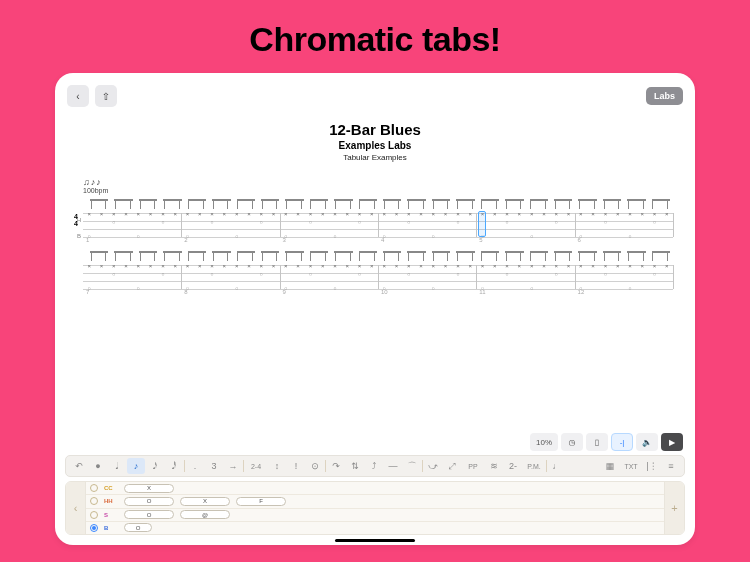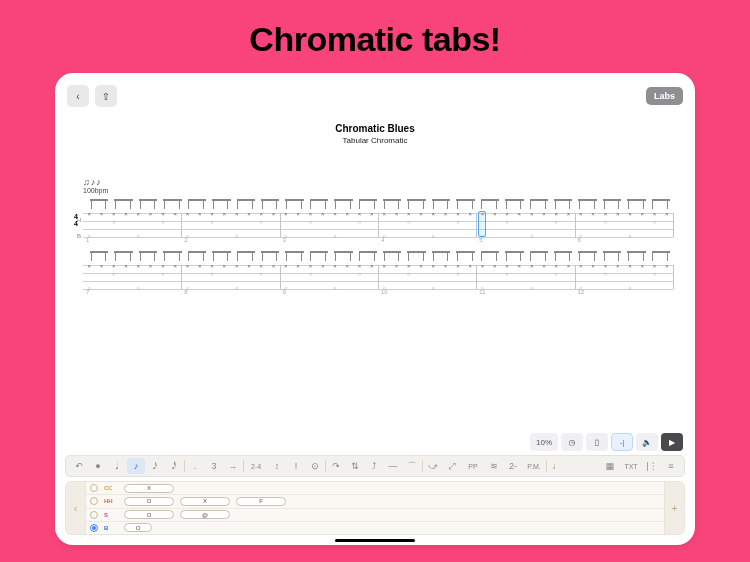--- a/index.html
+++ b/index.html
@@ -287,22 +287,23 @@
 
   <div class="topbar">
     <div class="topbar-left">
       <div class="icon-btn">‹</div>
       <div class="icon-btn">⇧</div>
     </div>
     <div class="drums-badge">Labs</div>
   </div>
 
   <div class="doc-header">
-    <div class="doc-subtitle">Chromatic Blues</div>
-    <div class="doc-group">Tabular Chromatic</div>
+    <div class="doc-title">12-Bar Blues</div>
+    <div class="doc-subtitle">Examples Labs</div>
+    <div class="doc-group">Tabular Examples</div>
   </div>
 
   <div class="tempo">
     <div class="rhythm-glyph">♫♪♪</div>
     <div>100bpm</div>
   </div>
 
   <div class="tab-system row1">
     <div class="timesig">
       <div>4</div>

